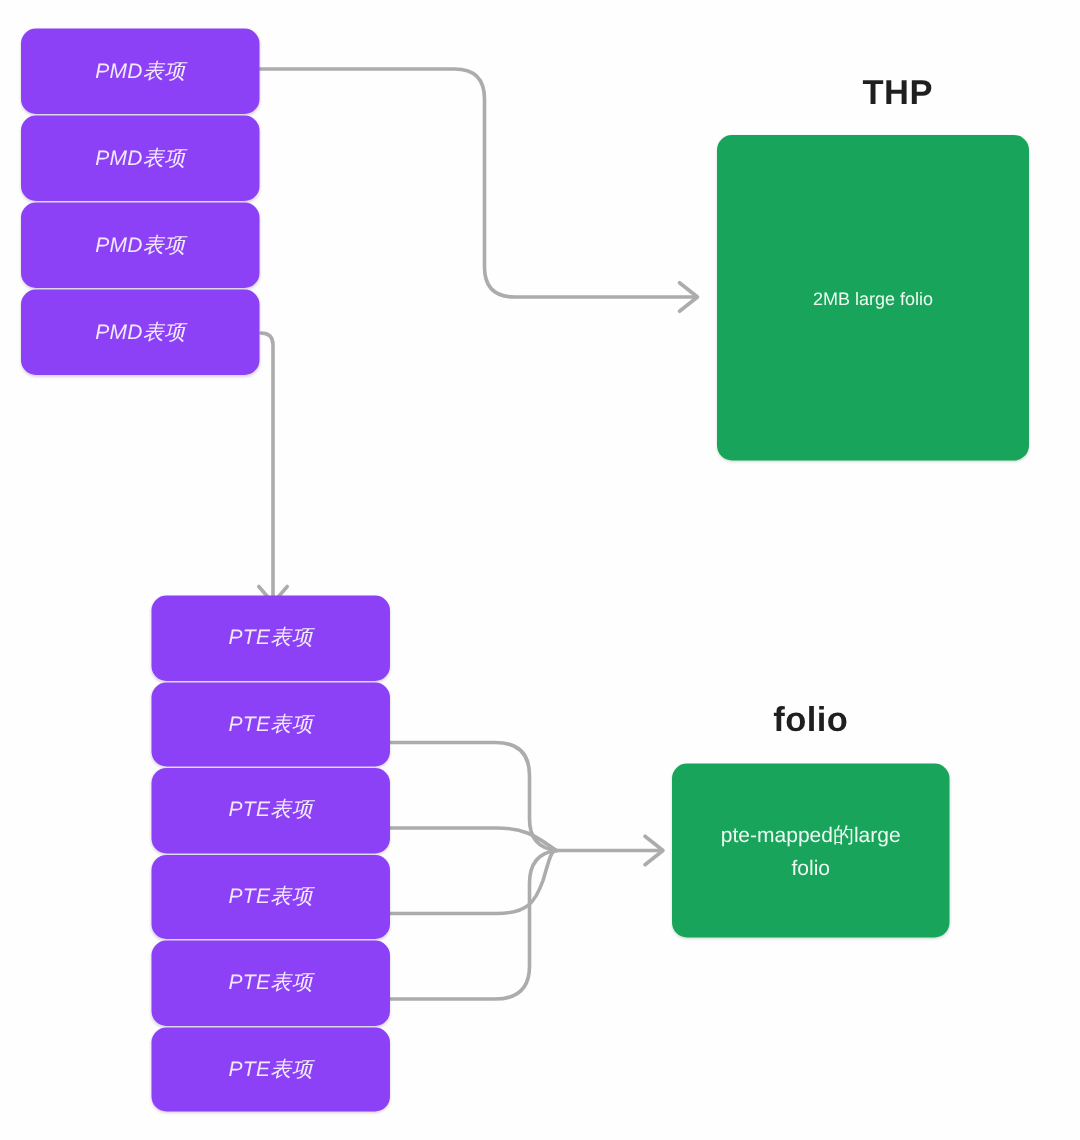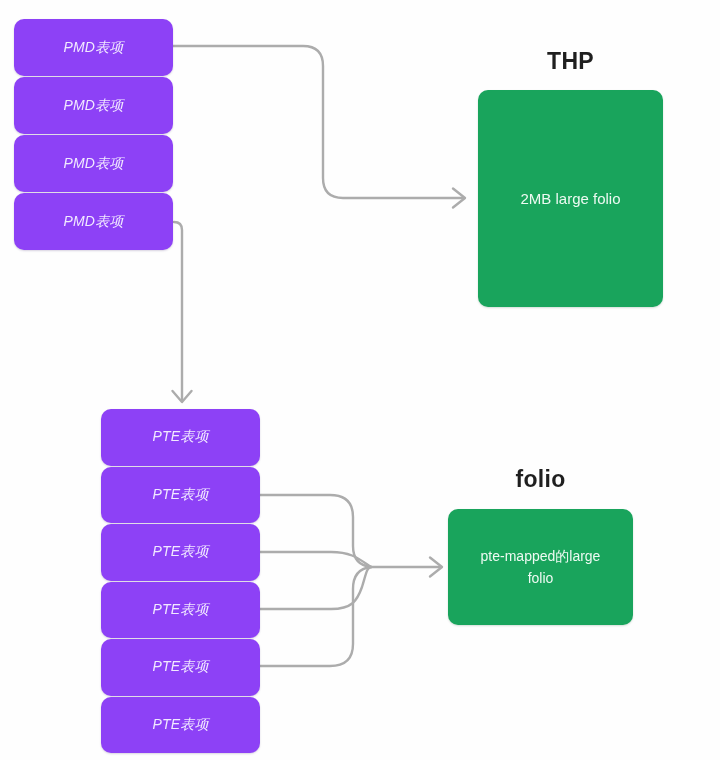--- a/index.html
+++ b/index.html
@@ -49,34 +49,34 @@
     letter-spacing: 0.2px;
   }
   .pmd-stack {
     left: 14px;
     top: 19px;
     width: 159px;
   }
   .pmd-stack .cell { height: 57px; }
   .pte-stack {
     left: 101px;
-    top: 409px;
+    top: 397px;
     width: 159px;
   }
   .pte-stack .cell { height: 56.5px; }
   .title {
     position: absolute;
     text-align: center;
     color: #1f1f1f;
     font-size: 23px;
     font-weight: 600;
     letter-spacing: 0.3px;
   }
   .thp-title {
-    left: 478px;
+    left: 506px;
     top: 48px;
     width: 185px;
   }
   .mthp-title {
     left: 448px;
     top: 466px;
     width: 185px;
   }
   .folio {
     position: absolute;
@@ -85,23 +85,23 @@
     color: #edfaf2;
     display: flex;
     align-items: center;
     justify-content: center;
     text-align: center;
     box-shadow: 0 1px 2px rgba(10, 70, 40, 0.18);
   }
   .thp-box {
     left: 478px;
     top: 90px;
-    width: 185px;
+    width: 208px;
     height: 217px;
-    font-size: 15px;
+    font-size: 12px;
   }
   .mthp-box {
     left: 448px;
     top: 509px;
     width: 185px;
     height: 116px;
     font-size: 14px;
     line-height: 1.6;
     padding: 0 20px;
     box-sizing: border-box;

